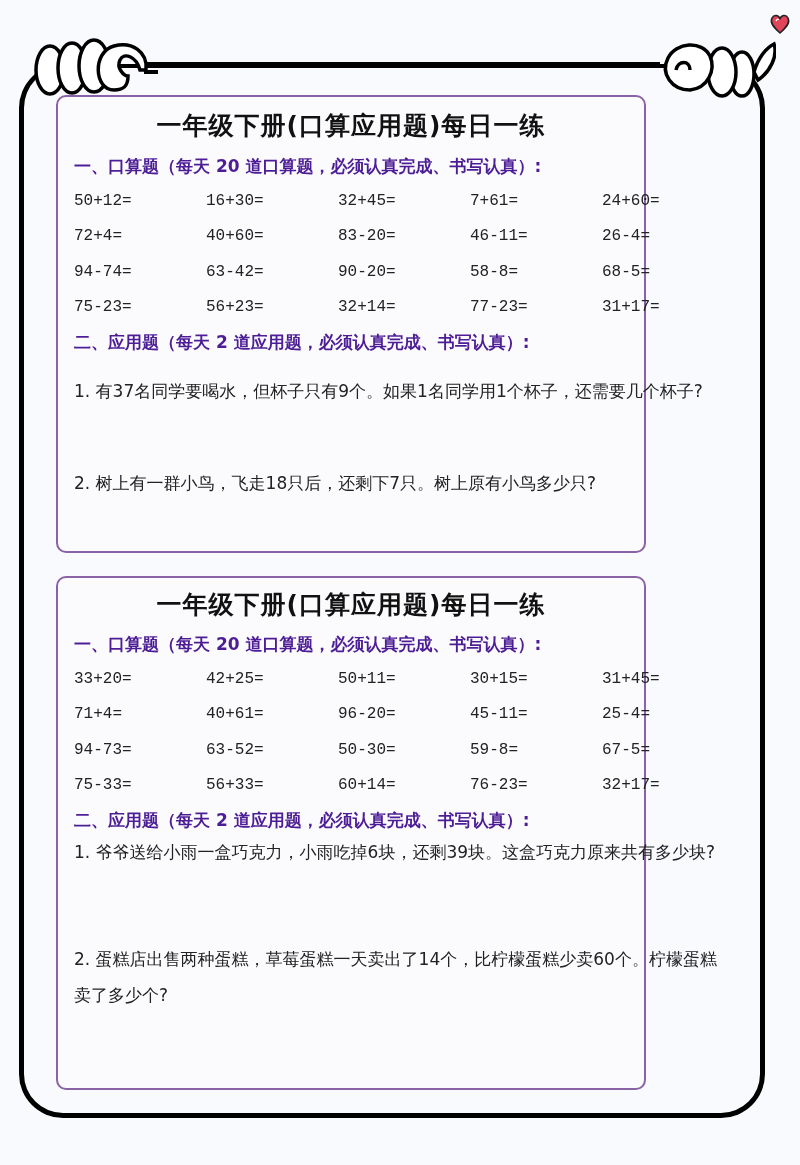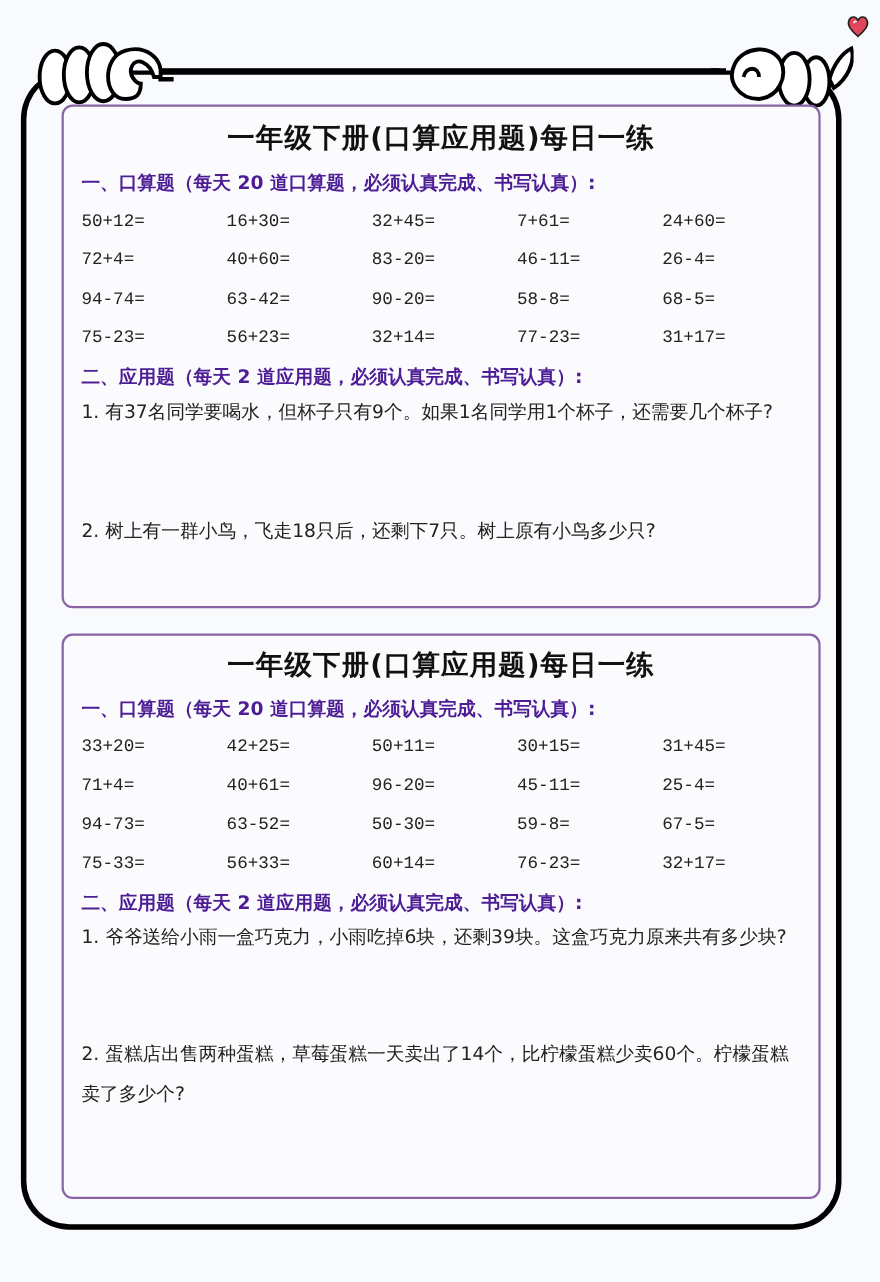--- a/index.html
+++ b/index.html
@@ -9,21 +9,21 @@
     font-family:"DejaVu Sans", sans-serif;
     color:#1a1a1a;
   }
   .frame {
     position:absolute; left:19px; top:64px; width:746px; height:1054px;
     border:5px solid #000; border-top-width:4px; border-radius:44px;
     box-sizing:border-box;
   }
   .scroll-deco { position:absolute; }
   .card {
-    position:absolute; left:56px; width:690px; box-sizing:border-box;
+    position:absolute; left:56px; width:590px; box-sizing:border-box;
     border:2.5px solid #8a62a6; border-radius:10px; background:#fbfbfe;
   }
   .card.c1 { top:95px; height:458px; }
   .card.c2 { top:576px; height:514px; }
   .title {
     position:absolute; left:0; right:0; text-align:center;
     font-size:25px; font-weight:bold; letter-spacing:1px; color:#111;
   }
   .sec-head {
     position:absolute; left:16px; font-size:17px; font-weight:bold; color:#4c1d95;
@@ -95,21 +95,21 @@
     </div>
     <div class="row">
       <span class="cell">75-23=</span>
       <span class="cell">56+23=</span>
       <span class="cell">32+14=</span>
       <span class="cell">77-23=</span>
       <span class="cell">31+17=</span>
     </div>
   </div>
   <div class="sec-head" style="top:234px">二、应用题（每天 2 道应用题，必须认真完成、书写认真）:</div>
-  <div class="problem" style="top:260px">1. 有37名同学要喝水，但杯子只有9个。如果1名同学用1个杯子，还需要几个杯子?</div>
+  <div class="problem" style="top:276px">1. 有37名同学要喝水，但杯子只有9个。如果1名同学用1个杯子，还需要几个杯子?</div>
   <div class="problem" style="top:368px">2. 树上有一群小鸟，飞走18只后，还剩下7只。树上原有小鸟多少只?</div>
 </section>
 
 <section class="card c2">
   <div class="title" style="top:10px">一年级下册(口算应用题)每日一练</div>
   <div class="sec-head" style="top:55px">一、口算题（每天 20 道口算题，必须认真完成、书写认真）:</div>
   <div class="grid" style="top:83px">
     <div class="row">
       <span class="cell">33+20=</span>
       <span class="cell">42+25=</span>

